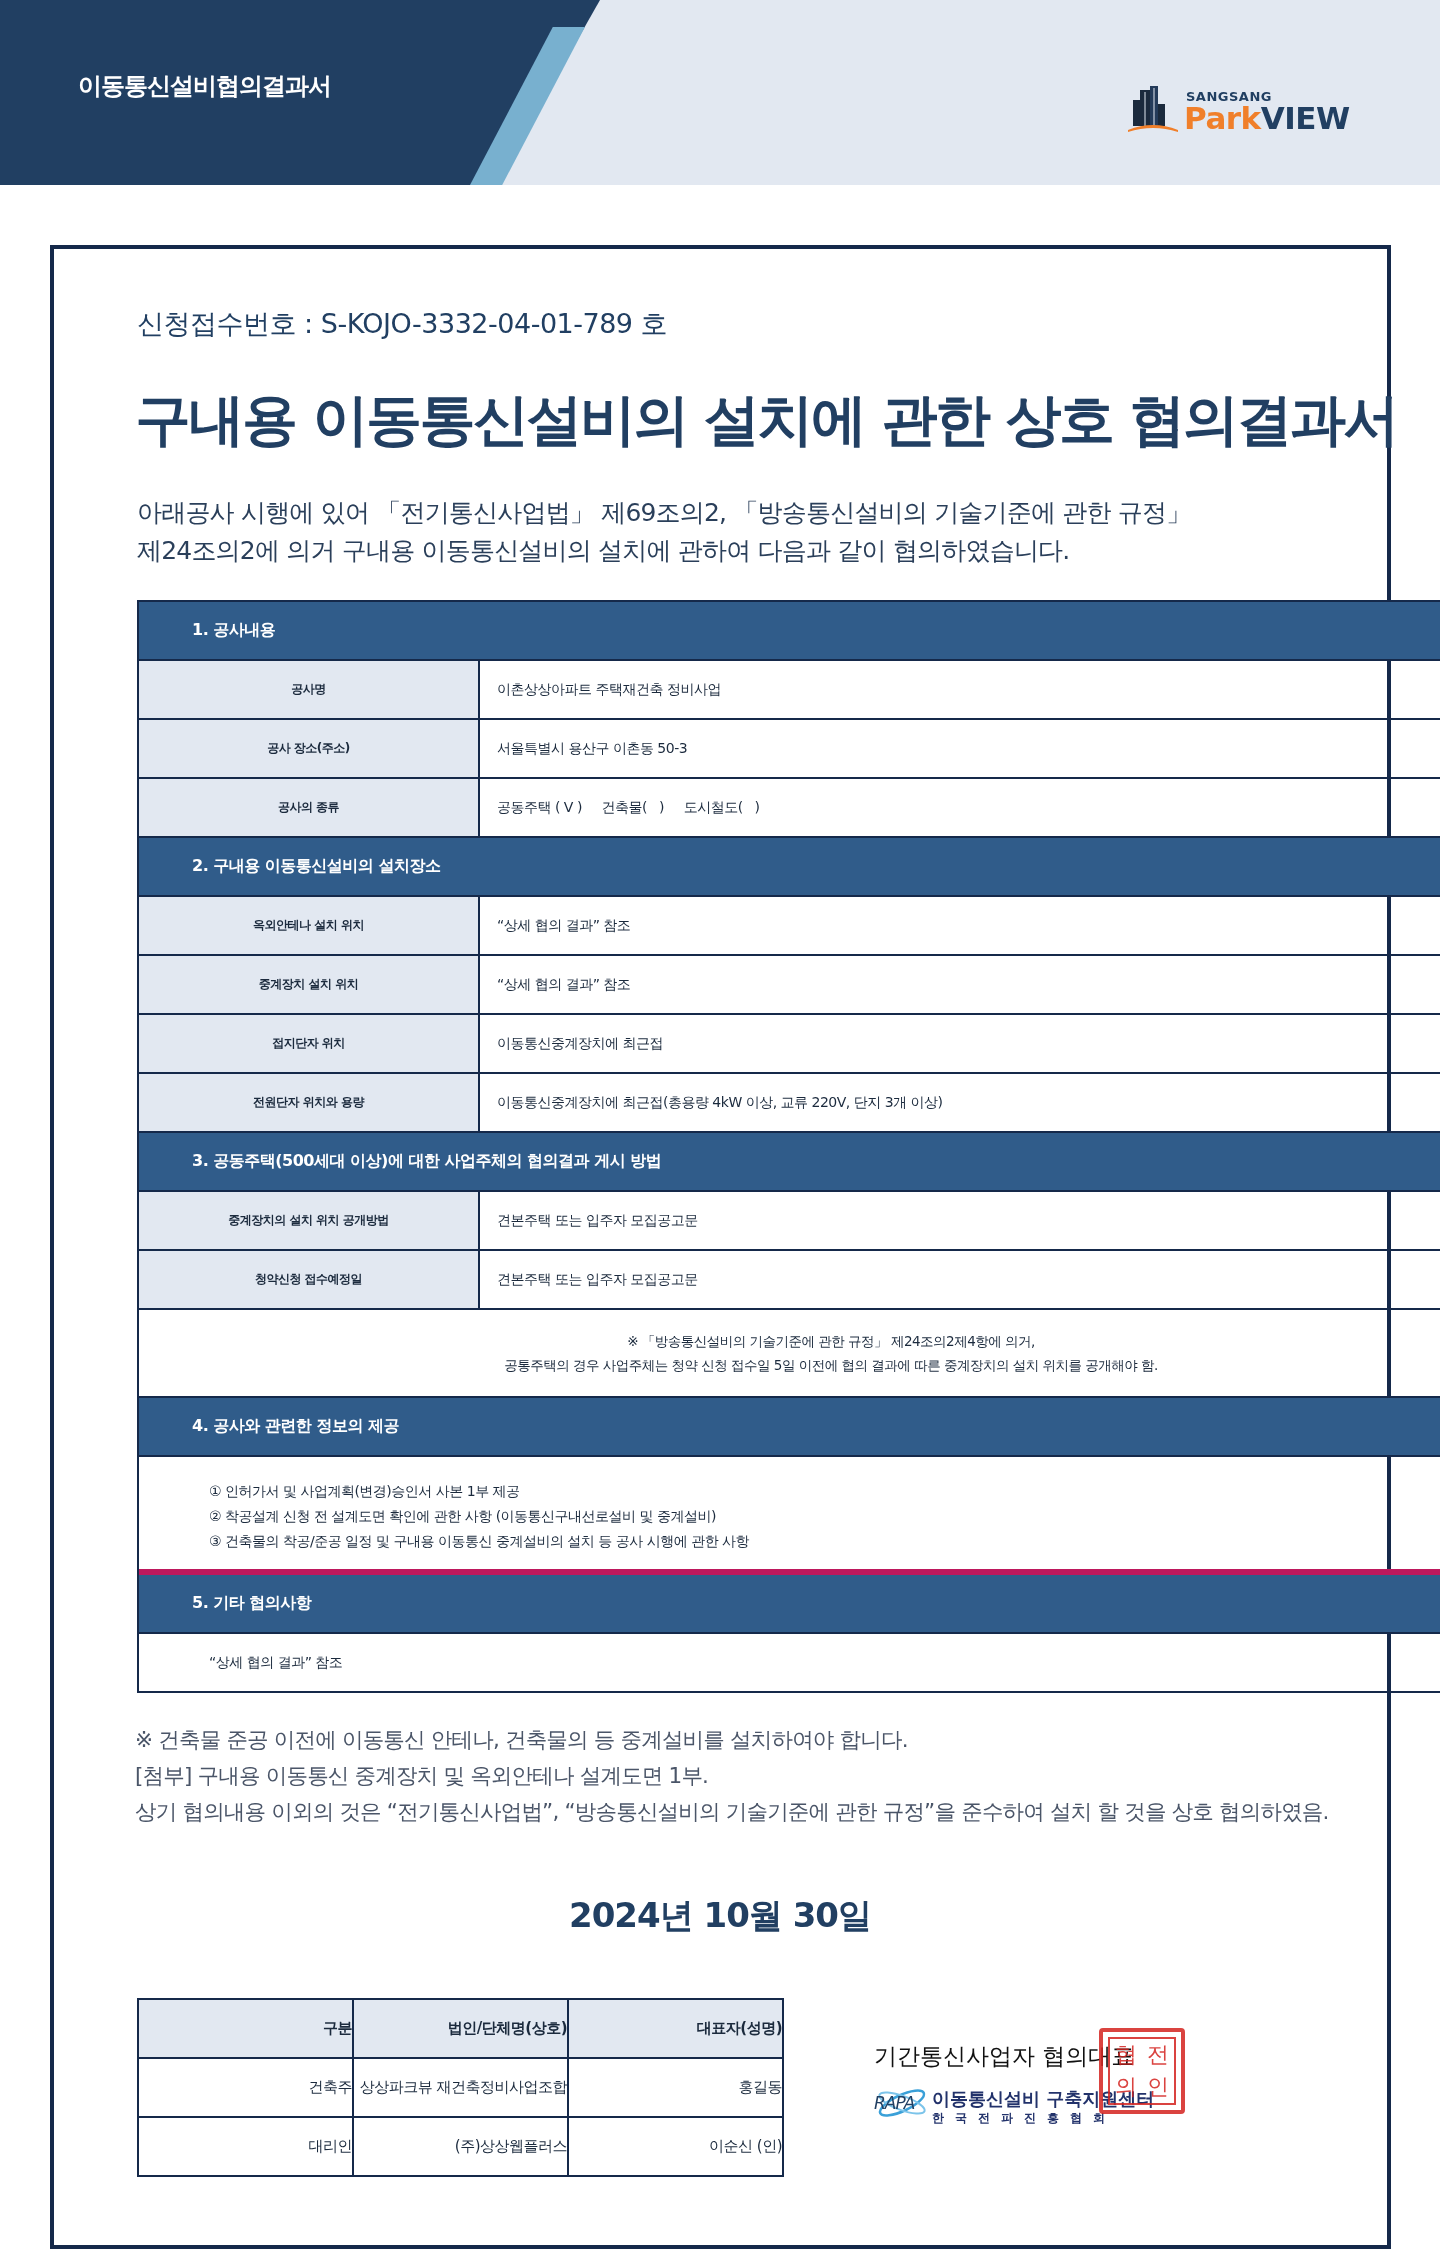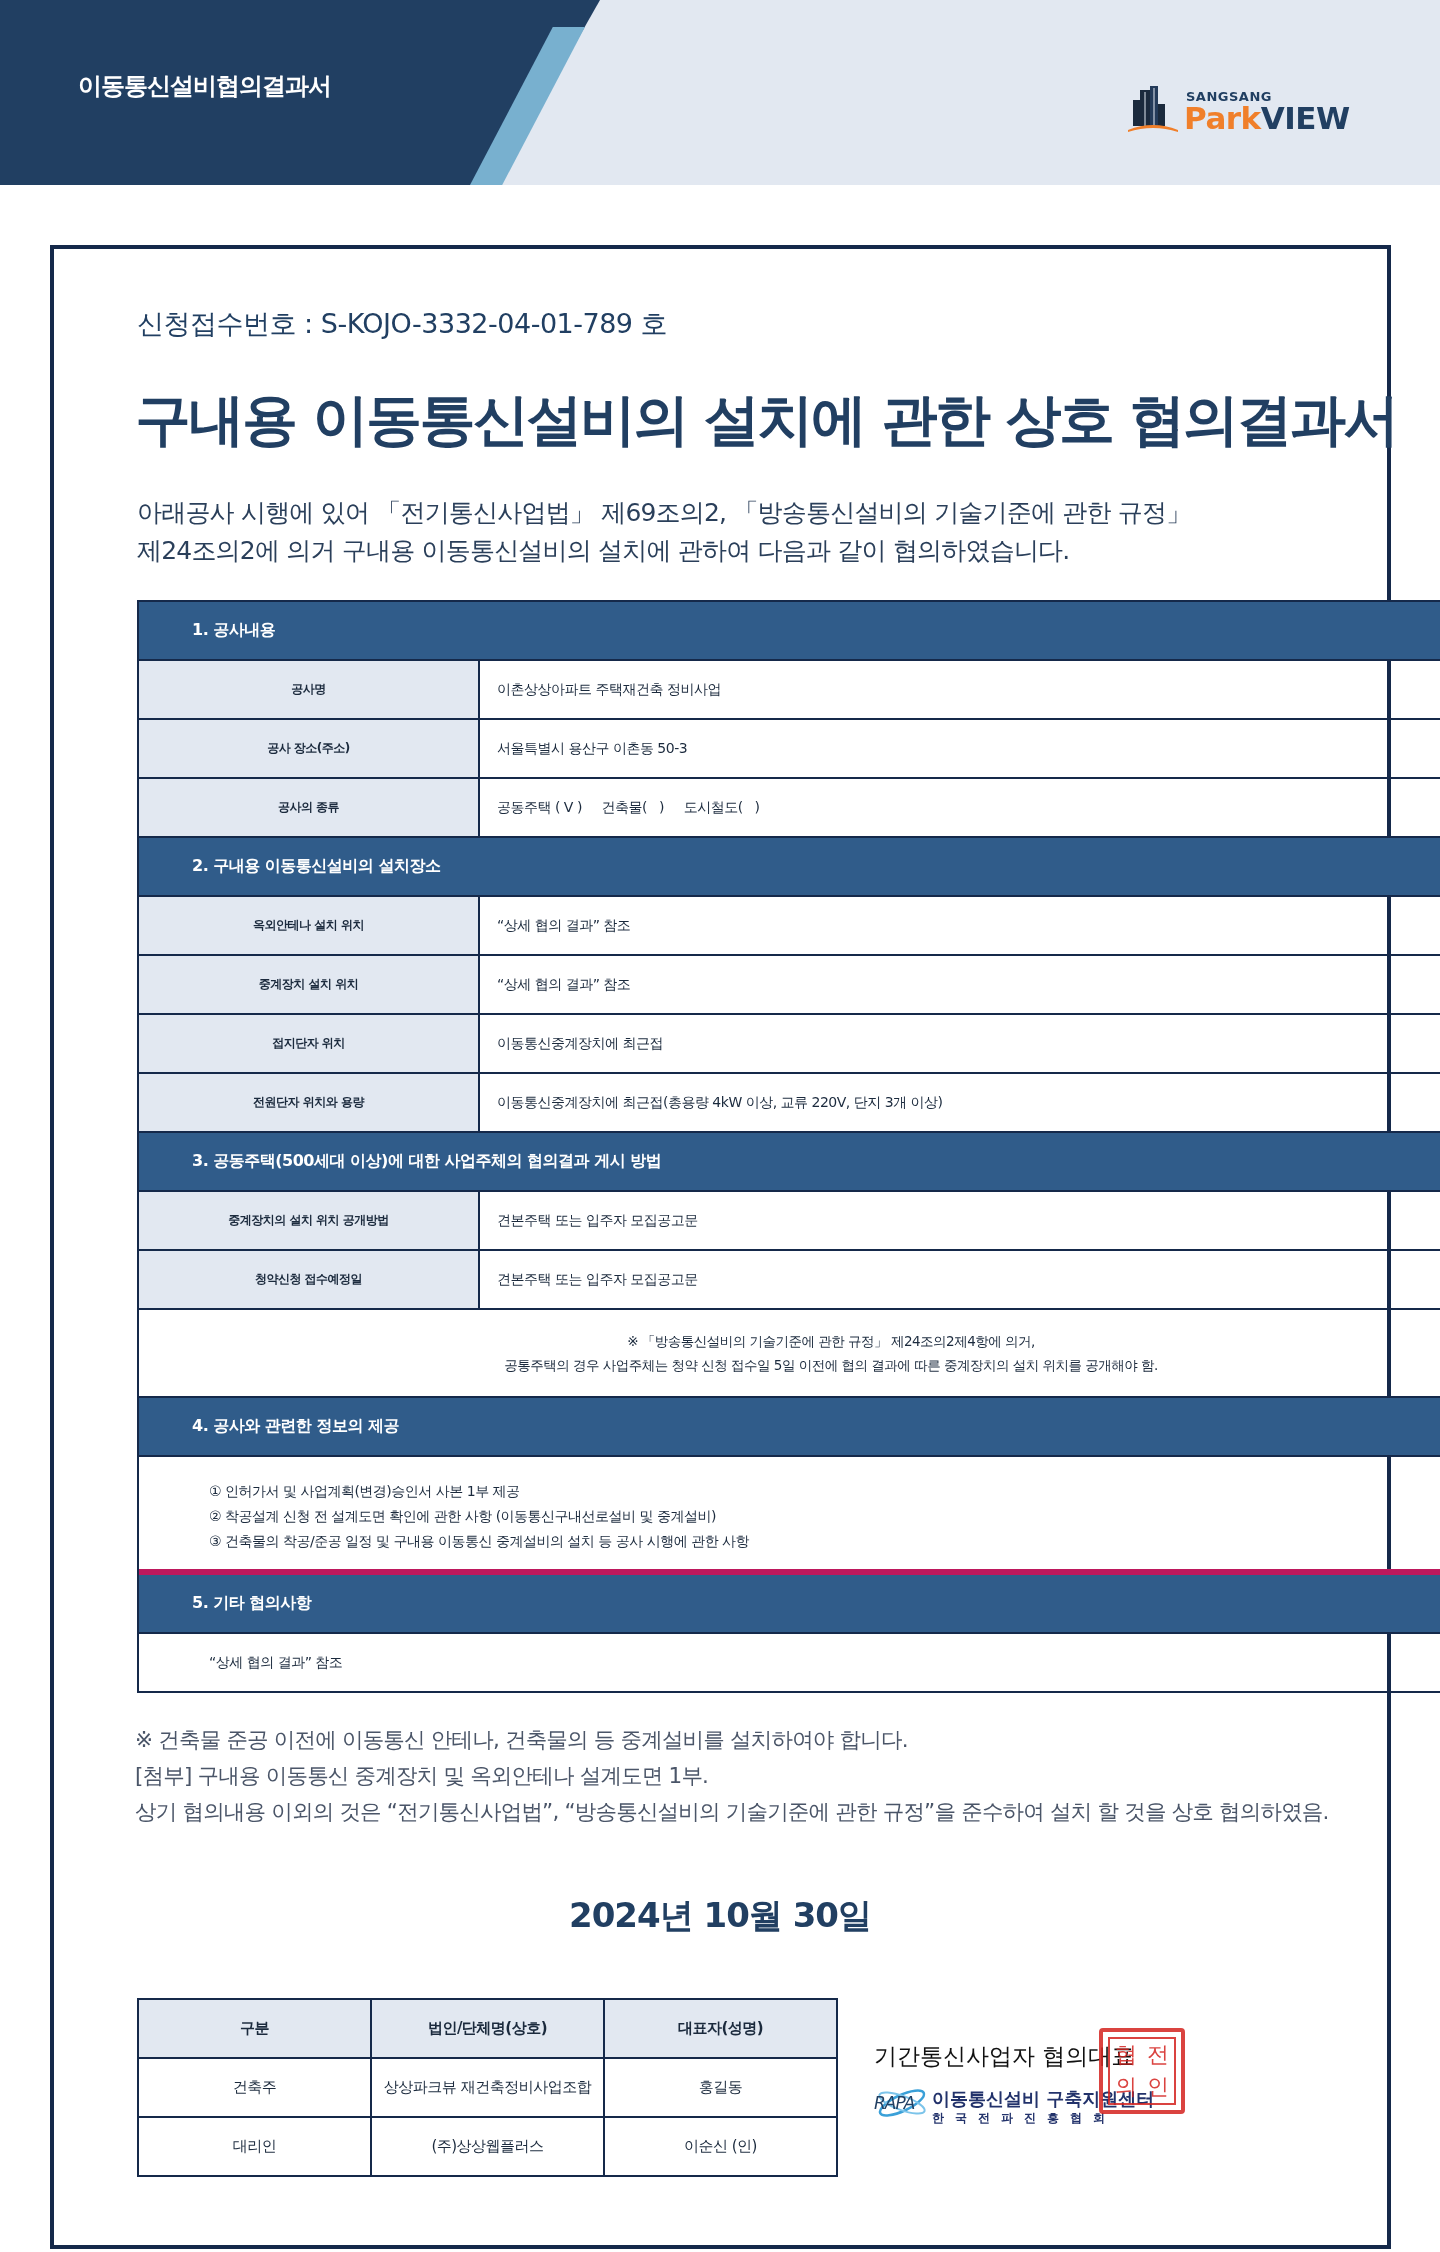--- a/index.html
+++ b/index.html
@@ -36,21 +36,21 @@
     .note-row { height: 88px; border-bottom: 2px solid #15294a; display: flex; flex-direction: column; align-items: center; justify-content: center; font-size: 13.5px; color: #1b2a3d; line-height: 24px; letter-spacing: -0.5px; }
     .list-row { height: 118px; border-bottom: 6px solid #be185d; padding: 22px 0 0 70px; font-size: 14px; line-height: 25px; color: #1b2a3d; letter-spacing: -0.5px; }
     .ref-row { height: 59px; border-bottom: 2px solid #15294a; padding-left: 70px; display: flex; align-items: center; font-size: 14px; color: #1b2a3d; letter-spacing: -0.5px; }
 
     .footnotes { position: absolute; left: 135px; top: 1722px; font-size: 21.5px; line-height: 36px; color: #4a5568; letter-spacing: -0.8px; }
 
     .date { position: absolute; left: 0; width: 1440px; top: 1893px; text-align: center; font-size: 34px; font-weight: bold; color: #213f62; letter-spacing: -1px; }
 
     
     .sig-table { position: absolute; left: 137px; top: 1998px; border-collapse: collapse; }
-    .sig-table td, .sig-table th { border: 2px solid #15294a; width: 233px; height: 59px; text-align: center; font-size: 15px; color: #1b2a3d; letter-spacing: -0.5px; }
+    .sig-table td, .sig-table th { border: 2px solid #15294a; width: 215px; height: 59px; text-align: right; font-size: 15px; color: #1b2a3d; letter-spacing: -0.5px; }
     .sig-table th { background: #e2e8f1; font-weight: bold; }
     .sig-table td { font-weight: normal; }
 
     
     .agency { position: absolute; left: 868px; top: 2030px; width: 330px; height: 110px; }
     .agency-title { position: absolute; left: 6px; top: 11px; font-family: "DejaVu Serif", "Liberation Serif", serif; font-size: 23px; color: #111; letter-spacing: 0; white-space: nowrap; }
     .rapa-logo { position: absolute; left: 4px; top: 56px; width: 56px; height: 34px; }
     .rapa-text { position: absolute; left: 6px; top: 63px; font-size: 17px; font-weight: normal; color: #213f62; font-style: italic; letter-spacing: -1px; }
     .agency-name { position: absolute; left: 64px; top: 57px; font-size: 18px; font-weight: bold; color: #22326b; letter-spacing: 0; white-space: nowrap; }
     .agency-sub { position: absolute; left: 64px; top: 80px; font-size: 12px; font-weight: bold; color: #22326b; letter-spacing: 11px; white-space: nowrap; }

